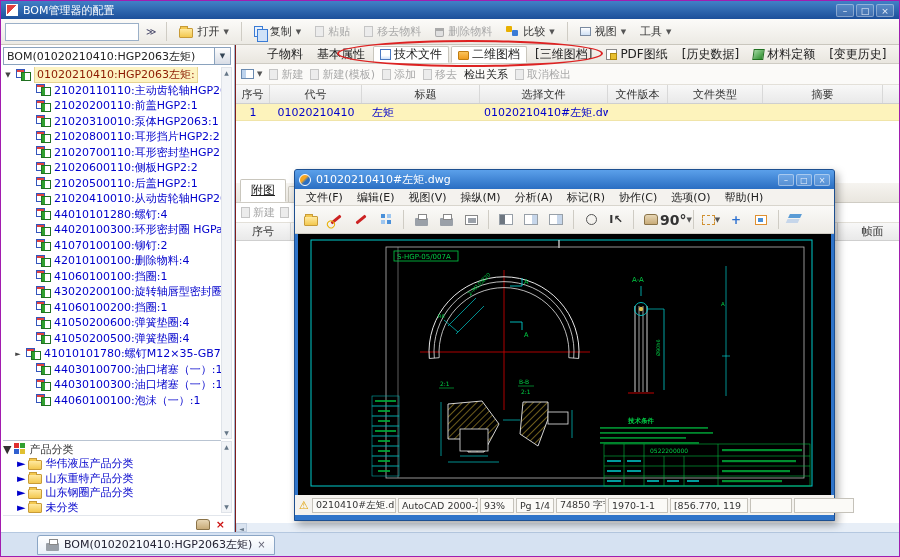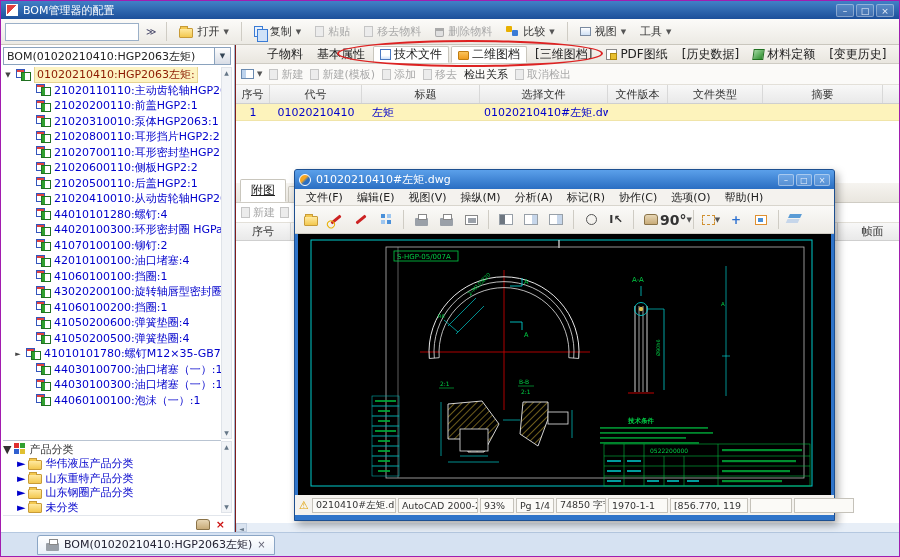--- a/index.html
+++ b/index.html
@@ -311,21 +311,21 @@
             <span class="tlbl">44020100300:环形密封圈 HGPa2-13:2</span>
           </div>
           <div class="trow">
             <span class="exp"></span>
             <span class="bom-ic"></span>
             <span class="tlbl">41070100100:铆钉:2</span>
           </div>
           <div class="trow">
             <span class="exp"></span>
             <span class="bom-ic"></span>
-            <span class="tlbl">42010100100:油口堵塞:4</span>
+            <span class="tlbl">42010100100:删除物料:4</span>
           </div>
           <div class="trow">
             <span class="exp"></span>
             <span class="bom-ic"></span>
             <span class="tlbl">41060100100:挡圈:1</span>
           </div>
           <div class="trow">
             <span class="exp"></span>
             <span class="bom-ic"></span>
             <span class="tlbl">43020200100:旋转轴唇型密封圈:2</span>

